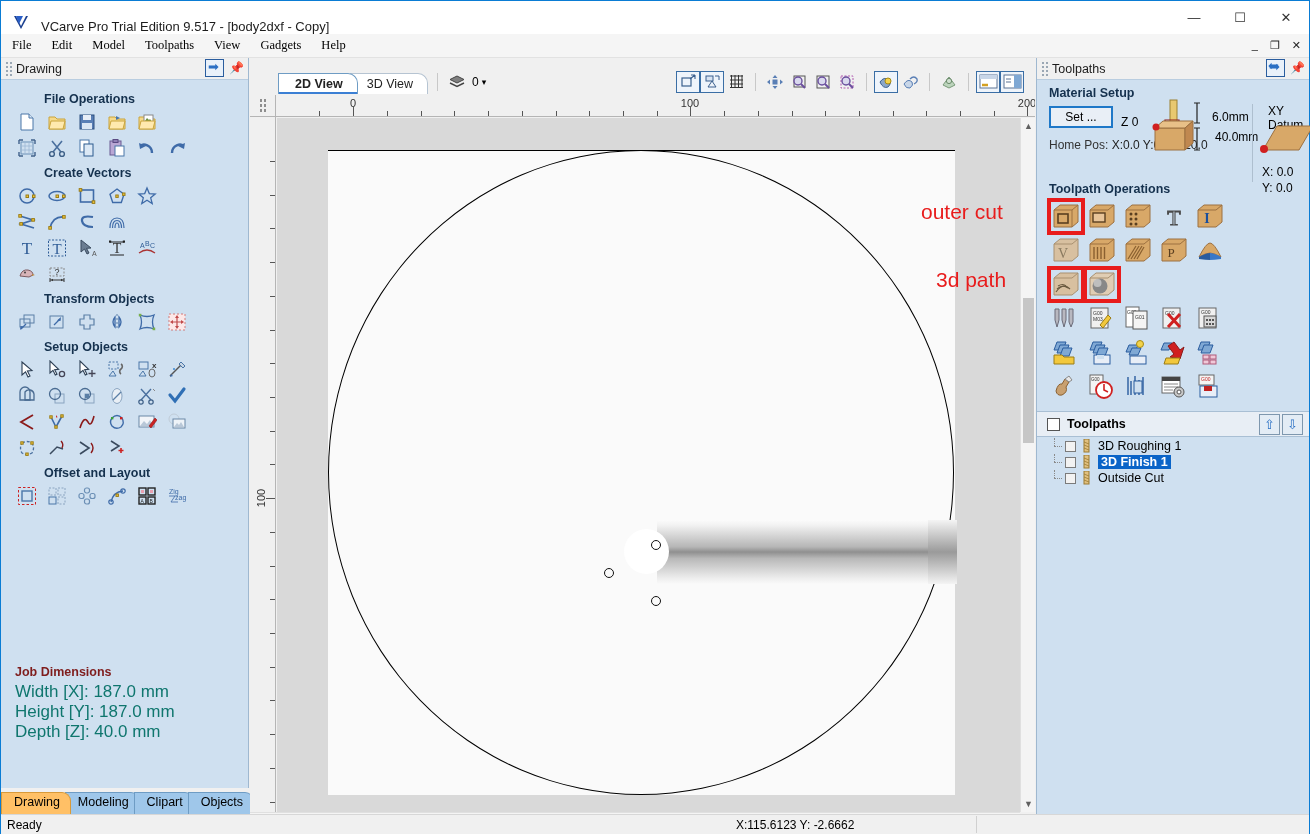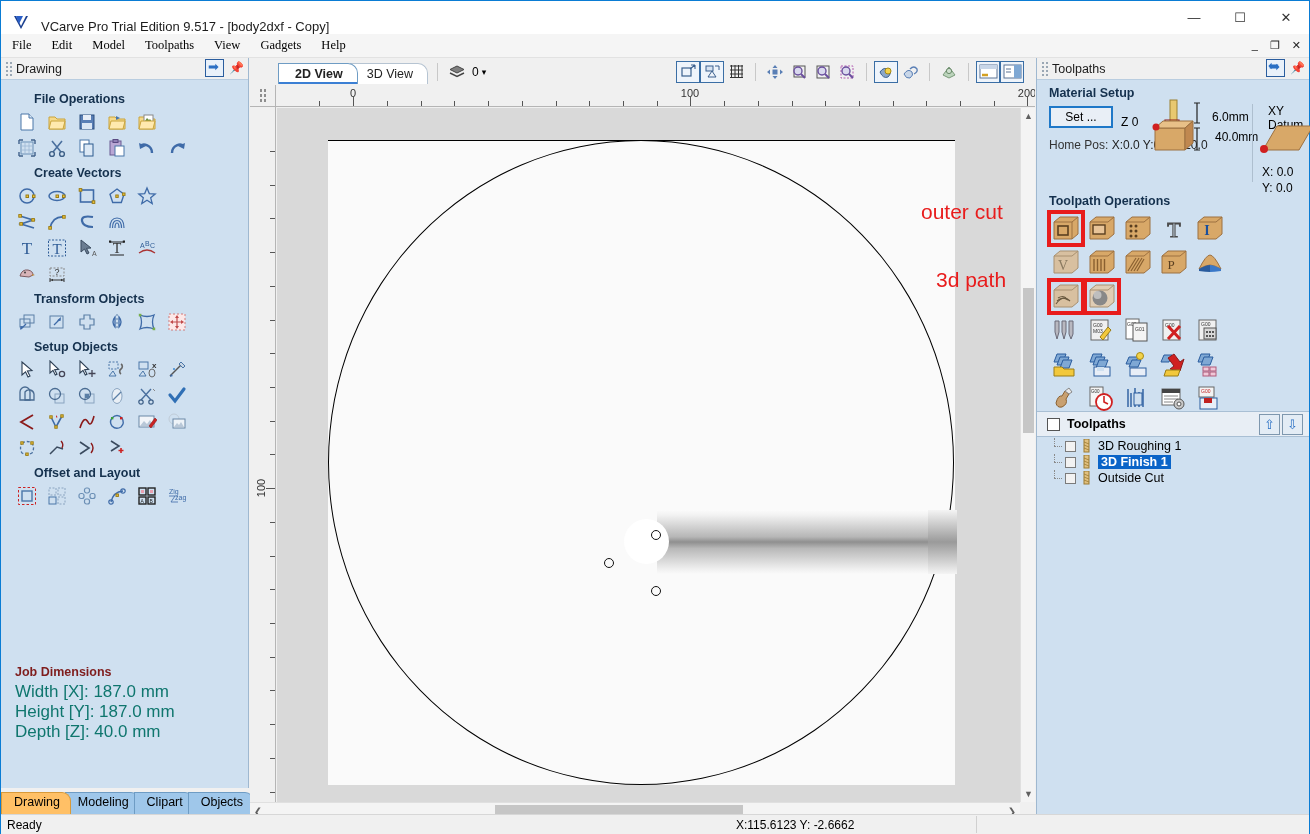--- a/index.html
+++ b/index.html
@@ -36,21 +36,21 @@
   .grip { width:8px; height:16px; margin:0 3px 0 4px;
           background-image:radial-gradient(#9aa7b4 38%, transparent 40%);
           background-size:4px 4px; }
   .dock-title { font-size:12.5px; color:#1b1b1b; }
   .dock-hdr-icons { position:absolute; right:4px; top:1px; display:flex; align-items:center; gap:5px; }
   .hide-icon { width:19px; height:18px; border:1px solid #2a5d9e; background:#e9f1fa; position:relative; }
   .hide-icon:after { content:"\27A1"; position:absolute; left:2px; top:-1px; font-size:13px; color:#2a6fc4; }
   .pin-icon { font-size:12px; color:#333; }
 
   .tool-body { padding:6px 0 0 0; height:672px; overflow:hidden; position:relative; }
-  .tool-group-title { font-size:12.5px; font-weight:bold; color:#15314e; margin:6px 0 4px 4px;padding-left:29px; }
+  .tool-group-title { font-size:12.5px; font-weight:bold; color:#15314e; margin:6px 0 4px 14px;padding-left:29px; }
   .icon-row { display:flex; padding-left:14px; gap:6px; margin-bottom:2px; }
   .tbtn { width:24px; height:24px; display:flex; align-items:center; justify-content:center;
           position:relative; }
   .tbtn svg { display:block; }
 
   .jobdim { position:absolute; left:0; bottom:0; width:247px; padding:8px 0 10px 14px; }
   .jobdim .jd-title { color:#7f1d1d; font-size:12.5px; font-weight:bold; margin-bottom:3px;}
   .jobdim .jd-row { color:#0f766e; font-size:17px; line-height:20px; }
 
   
@@ -63,21 +63,21 @@
   .ltab.active { background:#ffc066; border-color:#d89a3a; z-index:3; font-weight:normal; }
 
   
   .statusbar { position:absolute; left:0; top:813px; width:1308px; height:20px; background:#f0f0f0;
                border-top:1px solid #d7d7d7; display:flex; align-items:center; font-size:12px; }
   .status-ready { margin-left:6px; }
   .status-coords { position:absolute; left:735px; }
   .status-sep { position:absolute; left:975px; top:1px; height:17px; width:1px; background:#d0d0d0; }
 
   
-  .center { position:absolute; left:249px; top:57px; width:785px; height:756px; background:#f0f0f0; }
+  .center { position:absolute; left:249px; top:67px; width:785px; height:756px; background:#f0f0f0; }
   .viewtabs { position:absolute; left:0; top:0; height:26px; width:785px;
               background:#f0f0f0; display:flex; align-items:flex-end; }
   .vtab { height:21px; padding:3px 14px 0 16px; font-size:12.5px; background:#ffffff;
           border:1px solid #b6c4d2; border-bottom:none; border-radius:0 10px 0 0;
           margin-right:-8px; color:#222; }
   .vtab.active { font-weight:bold; background:#ffffff; border-color:#6e9cc4;
                  box-shadow:inset 0 -2px 0 #3b7fd4; z-index:3; }
   .vtab-underline { position:absolute; left:0; top:25px; width:785px; height:1px; background:#c3c3c3; }
 
   .ctoolbar { position:absolute; left:180px; top:1px; height:25px; display:flex; align-items:center; }
@@ -921,21 +921,21 @@
       <svg style="position:absolute;left:222px;top:40px" width="58" height="36" viewBox="0 0 58 36">
         <path d="M4 30 L18 6 L54 6 L40 30 Z" fill="#d8a868" stroke="#9c7040"></path>
         <circle cx="5" cy="29" r="4" fill="#d02020"></circle>
       </svg>
       <div class="xy-vals">
         <div>X: 0.0</div>
         <div>Y: 0.0</div>
       </div>
     </div>
 
-    <div class="ops-title" style="margin-top:42px">Toolpath Operations</div>
+    <div class="ops-title" style="margin-top:30px">Toolpath Operations</div>
 
     <div class="ops-grid">
       <div class="ops-row">
         <div class="opbtn hl">
             <svg width="28" height="27" viewBox="0 0 28 27">
               <path d="M2 7 L8 2 L26 2 L26 19 L20 24 L2 24 Z" fill="#d8a868" stroke="#9c7040"></path>
               <path d="M2 7 L20 7 L26 2" fill="none" stroke="#9c7040"></path>
               <path d="M20 7 L20 24" fill="none" stroke="#9c7040"></path>
               <rect x="6" y="11" width="10" height="9" fill="none" stroke="#5a3f20" stroke-width="1.6"></rect>
             </svg>

